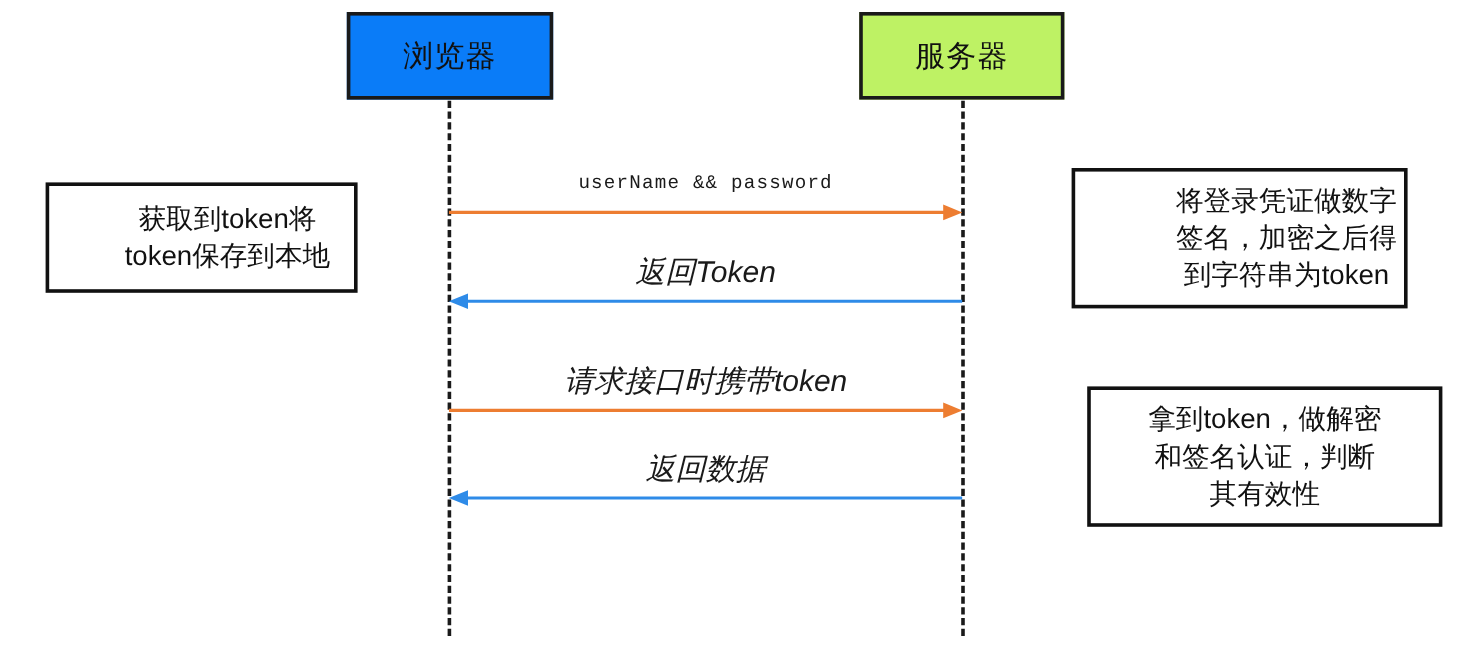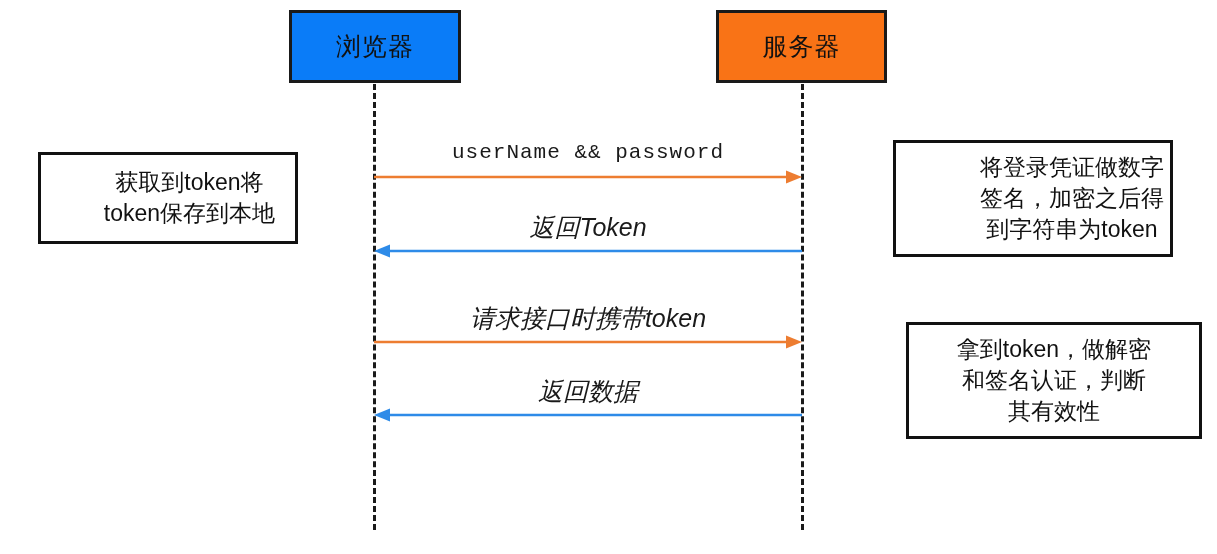--- a/index.html
+++ b/index.html
@@ -61,21 +61,21 @@
     right: 0;
     top: 0;
     text-align: center;
     font-size: 25px;
     color: #1a1a1a;
     white-space: nowrap;
     line-height: 30px;
   }
   .message .label.mono {
     font-family: "Liberation Mono", "DejaVu Sans Mono", monospace;
-    font-size: 21px;
+    font-size: 16px;
     letter-spacing: 1px;
   }
   .message .label.cjk {
     font-family: "Liberation Sans", "DejaVu Sans", sans-serif;
     font-size: 25px;
     font-style: italic;
   }
   .message .arrow {
     position: absolute;
     left: 0;
@@ -124,21 +124,21 @@
 </style>
 </head>
 <body>
 
 <div id="canvas">
 
   <div class="participant" id="participant-browser" style="background: rgb(10, 124, 248); border-color: rgb(26, 26, 26);">
     <span>浏览器</span>
   </div>
 
-  <div class="participant" id="participant-server" style="background: #f97316; border-color: rgb(26, 26, 26);">
+  <div class="participant" id="participant-server" style="background: #bef264; border-color: rgb(26, 26, 26);">
     <span>服务器</span>
   </div>
 
   <div class="lifeline" id="lifeline-browser"></div>
   <div class="lifeline" id="lifeline-server"></div>
 
   <div class="message" id="message-1">
     <div class="label mono">userName &amp;&amp; password</div>
     <div class="arrow">
       <svg viewBox="0 0 428 14" preserveAspectRatio="none">

